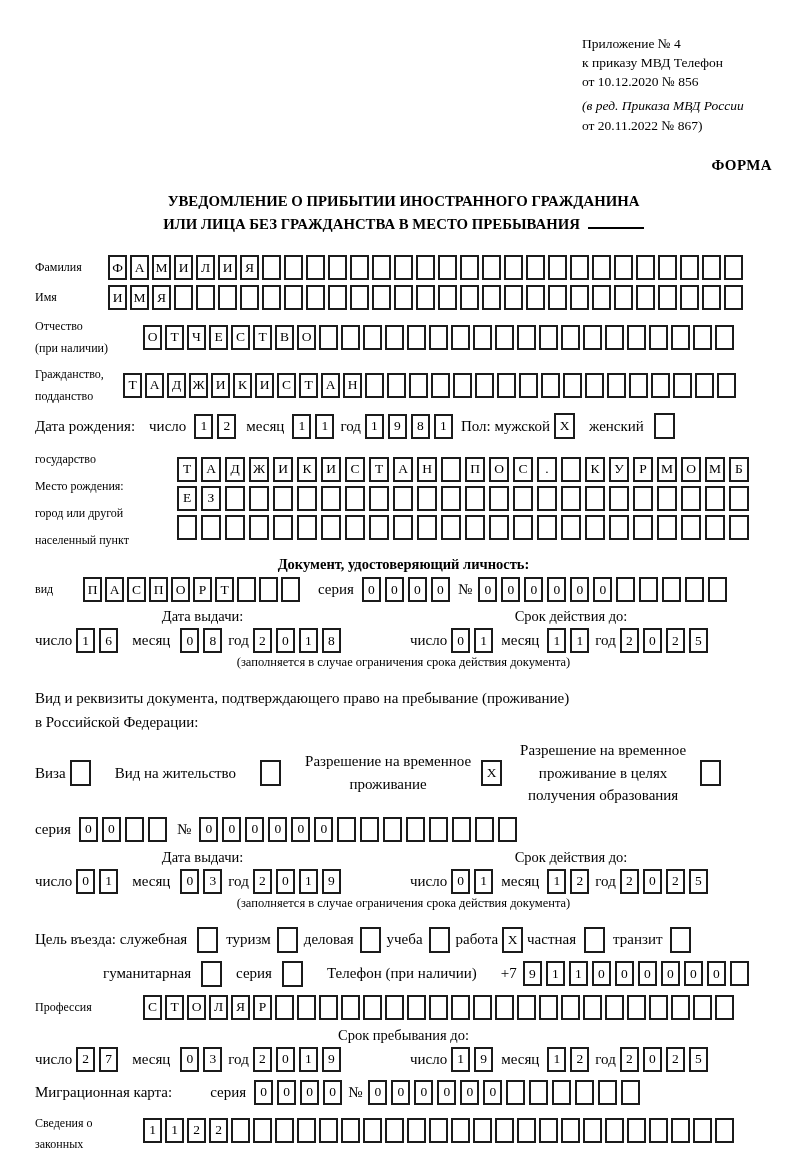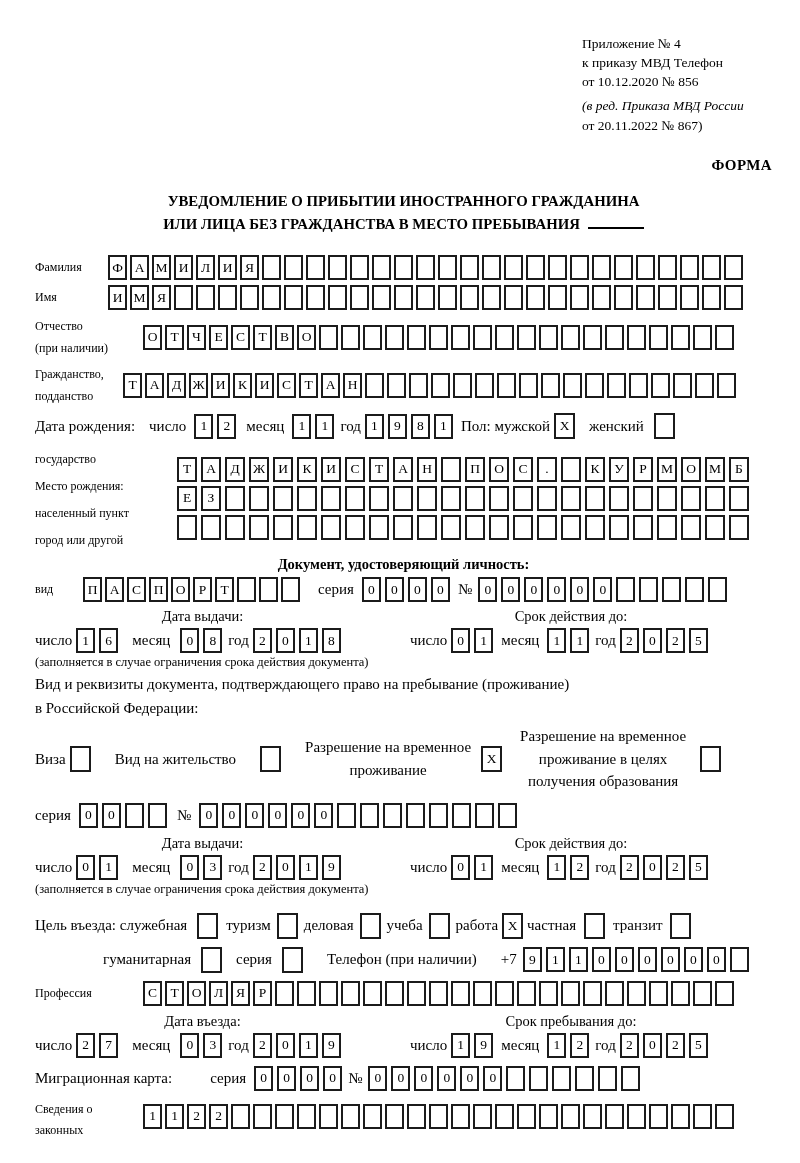--- a/index.html
+++ b/index.html
@@ -24,21 +24,21 @@
     width:19px; height:25px; border:2px solid #1b1b1b; background:#fff; flex:none;
     display:inline-flex; align-items:center; justify-content:center;
     font-size:13.5px; font-family:"Liberation Serif", serif;
   }
   .wide .cell { width:20px; }
   .cb .cell { width:21px; height:26px; }
   .lblcol { flex:none; font-size:12px; line-height:25px; }
   .stack > .cellrow { display:flex; margin-bottom:4px; }
   .dhead { text-align:center; font-size:14.5px; }
   .dline { display:flex; align-items:center; margin-top:3px; }
-  .dnote { text-align:left; font-size:12.5px; margin-top:2px; }
+  .dnote { text-align:center; font-size:12.5px; margin-top:2px; }
   .ml4{margin-left:4px}.ml6{margin-left:6px}.ml8{margin-left:8px}.ml10{margin-left:10px}
   .ml14{margin-left:14px}.ml18{margin-left:18px}.ml24{margin-left:24px}
   .permit-txt { text-align:center; font-size:15px; line-height:1.5; }
 </style>
 </head>
 <body>
 
 <div class="page">
 
   <div class="hdr">
@@ -227,22 +227,22 @@
     <span class="lbl ml14">женский</span>
     <span class="cellrow cb ml10">
         <span class="cell"></span>
       </span>
   </div>
 
   <div class="row start" style="margin-top:7px">
     <div class="lblcol" style="width:142px; line-height:27px">
       <div>государство</div>
       <div>Место рождения:</div>
+      <div>город или другой</div>
       <div>населенный пункт</div>
-      <div>город или другой</div>
     </div>
     <div class="stack">
       <span class="cellrow wide g4">
           <span class="cell">Т</span>
           <span class="cell">А</span>
           <span class="cell">Д</span>
           <span class="cell">Ж</span>
           <span class="cell">И</span>
           <span class="cell">К</span>
           <span class="cell">И</span>
@@ -399,21 +399,21 @@
             <span class="cell">2</span>
             <span class="cell">0</span>
             <span class="cell">2</span>
             <span class="cell">5</span>
           </span>
       </div>
     </div>
     <div class="dnote">(заполняется в случае ограничения срока действия документа)</div>
   </div>
 
-  <div class="lbl" style="margin-top:6px; white-space:normal">Вид и реквизиты документа, подтверждающего право на пребывание (проживание)</div>
+  <div class="lbl" style="margin-top:20px; white-space:normal">Вид и реквизиты документа, подтверждающего право на пребывание (проживание)</div>
   <div class="lbl" style="margin-top:7px">в Российской Федерации:</div>
 
   <div class="row start" style="margin-top:8px">
     <span class="lbl" style="line-height:26px">Виза</span>
     <span class="cellrow cb ml4">
         <span class="cell"></span>
       </span>
     <span class="lbl ml24" style="line-height:26px">Вид на жительство</span>
     <span class="cellrow cb ml24">
         <span class="cell"></span>
@@ -594,21 +594,20 @@
         <span class="cell"></span>
         <span class="cell"></span>
         <span class="cell"></span>
         <span class="cell"></span>
         <span class="cell"></span>
       </span>
   </div>
 
   <div style="margin-top:7px">
     <div class="row">
-      <div class="dhead" style="width:335px">Дата въезда:</div>
       <div class="dhead" style="flex:1">Срок пребывания до:</div>
     </div>
     <div class="row">
       <div class="dline" style="width:335px">
         <span class="lbl">число</span>
         <span class="cellrow g4 ml4">
             <span class="cell">2</span>
             <span class="cell">7</span>
           </span>
         <span class="lbl ml14">месяц</span>

